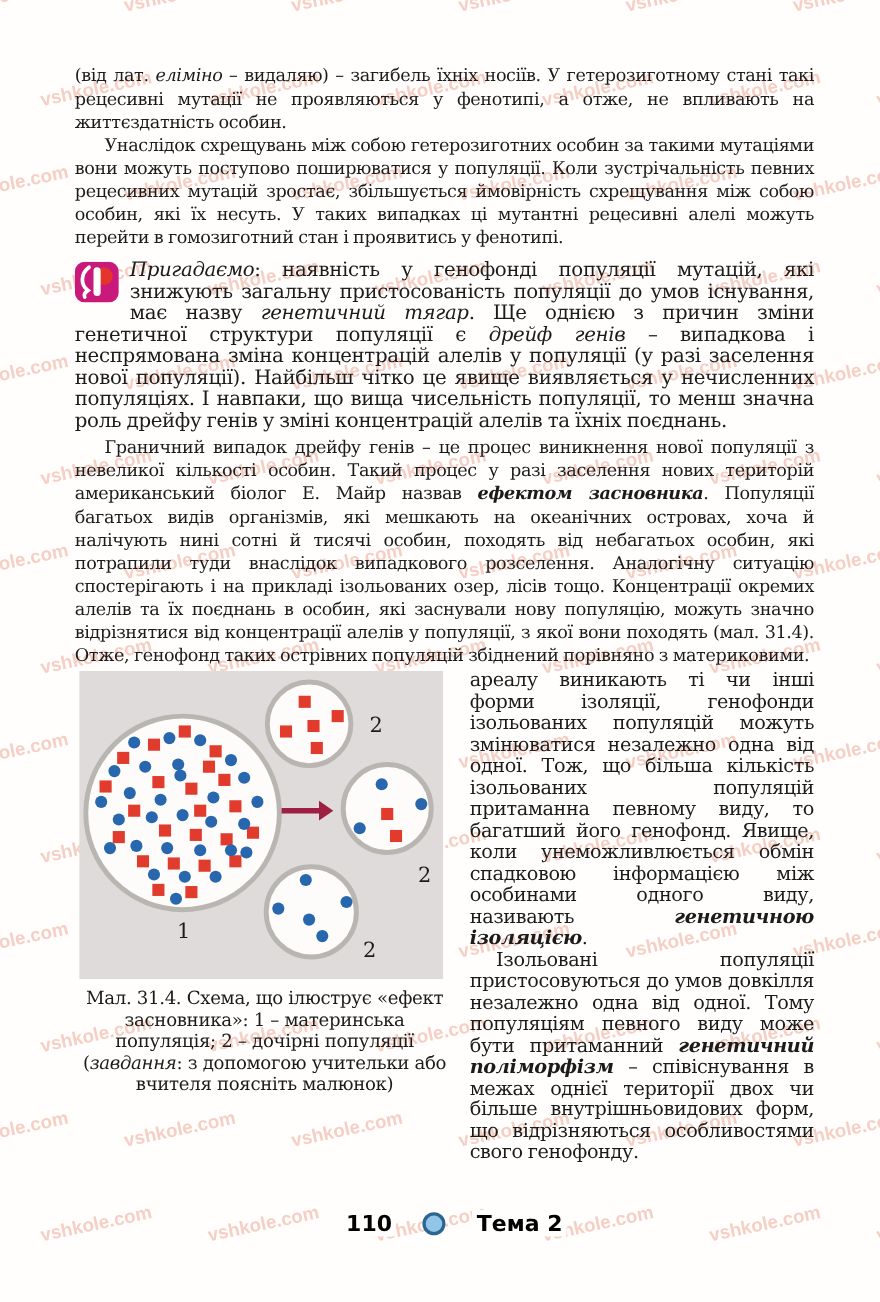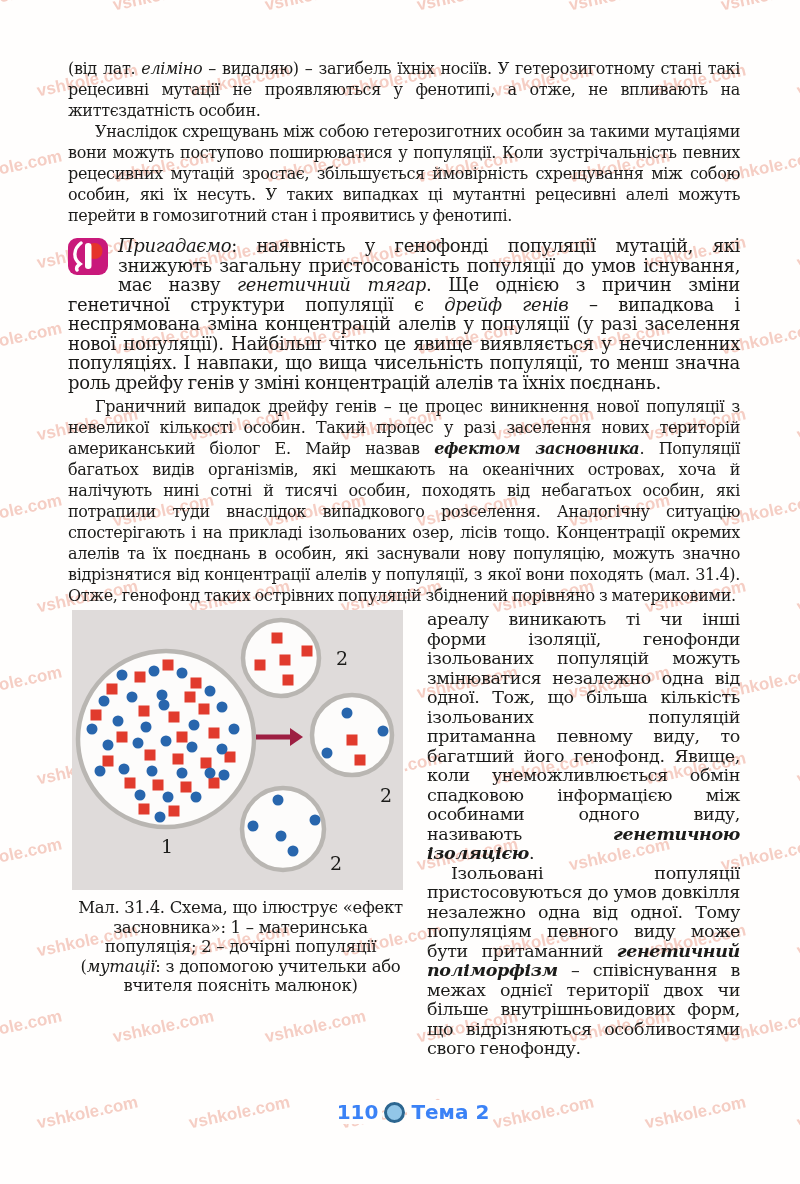--- a/index.html
+++ b/index.html
@@ -35,23 +35,23 @@
     letter-spacing:-0.3px;padding:0 2px;
   }
   .right-col{
     flex:1;font-size:17.5px;line-height:19.5px;text-align:justify;
     letter-spacing:-0.35px;word-spacing:-0.5px;
   }
   .right-col p{margin:0;}
   .right-col p.indent{text-indent:24px;}
   .footer{
     position:absolute;left:0;right:0;top:1100px;z-index:2;
-    display:flex;justify-content:center;align-items:center;gap:2px;
+    display:flex;justify-content:center;align-items:center;gap:24px;
     font-family:"DejaVu Sans","Liberation Sans",sans-serif;
-    font-weight:bold;font-size:20px;color:#3b82f6;padding-left:26px;
+    font-weight:bold;font-size:20px;color:#000000;padding-left:26px;
   }
   .footer .pgnum{background:#fffefd;padding:0 4px;}
   .footer .theme{background:#fffefd;padding:0 4px;}
   .theme-dot{
     width:15px;height:15px;border-radius:50%;
     background:#92c6e8;border:3px solid #2c6690;box-sizing:content-box;
   }
 </style>
 </head>
 <body>
@@ -250,21 +250,21 @@
               <circle cx="206" cy="190" r="5.5" fill="#2866ad"></circle>
               <circle cx="181" cy="216" r="5.5" fill="#2866ad"></circle>
               <circle cx="209" cy="226" r="5.5" fill="#2866ad"></circle>
               <circle cx="243" cy="210" r="5.5" fill="#2866ad"></circle>
               <circle cx="221" cy="241" r="5.5" fill="#2866ad"></circle>
               <text x="264" y="260" text-anchor="middle" font-size="19" fill="#1b1b19" font-family="DejaVu Serif, Liberation Serif, serif">2</text>
               <line x1="184" y1="127" x2="218" y2="127" stroke="#9d1f42" stroke-width="5"></line>
               <polygon points="218,118 231,127 218,136" fill="#9d1f42"></polygon>
             </svg>
         </div>
-        <div class="fig-caption"><span><span>Мал. 31.4. Схема, що ілюструє «ефект засновника»: 1 – материнська популяція; 2 – дочірні популяції (</span><span style="font-style: italic;">мутації</span><span>: з допомогою учительки або вчителя поясніть малюнок)</span></span></div>
+        <div class="fig-caption"><span><span>Мал. 31.4. Схема, що ілюструє «ефект засновника»: 1 – материнська популяція; 2 – дочірні популяції (</span><span style="font-style: italic;">завдання</span><span>: з допомогою учительки або вчителя поясніть малюнок)</span></span></div>
       </div>
 
       <div class="right-col">
         <p><span><span>ареалу виникають ті чи інші форми ізоляції, генофонди ізольованих популяцій можуть змінюватися незалежно одна від одної. Тож, що більша кількість ізольованих популяцій притаманна певному виду, то багатший його генофонд. Явище, коли унеможливлюється обмін спадковою інформацією між особинами одного виду, називають </span><span style="font-style: italic; font-weight: bold;">генетичною ізоляцією</span><span>.</span></span></p>
         <p class="indent"><span><span>Ізольовані популяції пристосовуються до умов довкілля незалежно одна від одної. Тому популяціям певного виду може бути притаманний </span><span style="font-style: italic; font-weight: bold;">генетичний поліморфізм</span><span> – співіснування в межах однієї території двох чи більше внутрішньовидових форм, що відрізняються особливостями свого генофонду.</span></span></p>
       </div>
 
     </div>
   </div>
 

